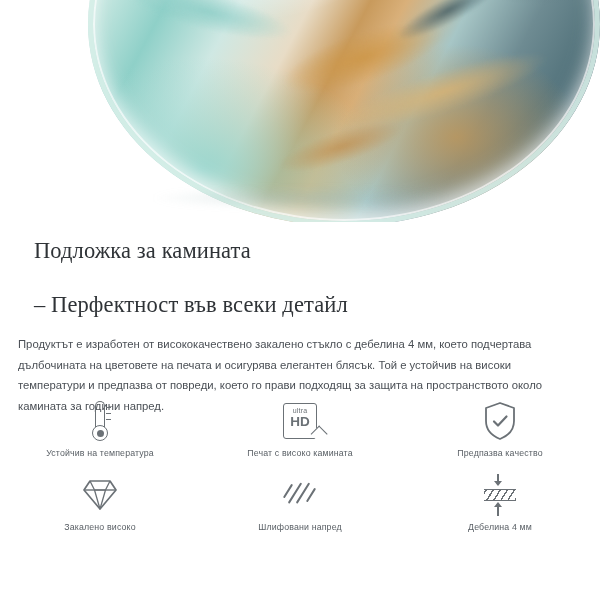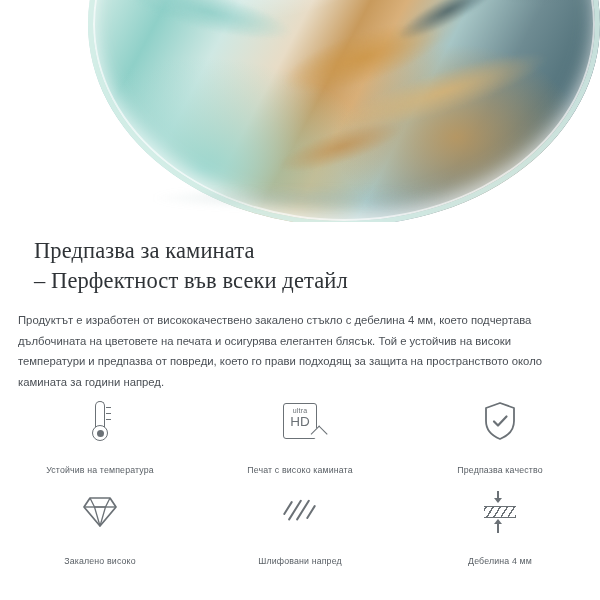--- a/index.html
+++ b/index.html
@@ -112,21 +112,21 @@
   .headline {
     margin: 0;
     padding: 14px 34px 0 34px;
     font-family: "Liberation Serif", serif;
     font-size: 22.5px;
     line-height: 30px;
     color: #2f3337;
     font-weight: 400;
     letter-spacing: 0.1px;
   }
-  .headline .line2 { display: block; }
+  .headline .line2 { display: block; margin-top: 24px; }
   .body-copy {
     margin: 0;
     padding: 14px 36px 0 18px;
     font-size: 11.3px;
     line-height: 20.5px;
     color: #4a4f55;
   }
 
   
   .features {
@@ -144,21 +144,21 @@
     justify-content: flex-start;
     padding: 0 6px;
   }
   .feature-icon {
     height: 46px;
     display: flex;
     align-items: center;
     justify-content: center;
   }
   .feature-label {
-    margin-top: 21px;
+    margin-top: 4px;
     font-size: 8.8px;
     color: #5a6066;
     text-align: center;
     letter-spacing: 0.15px;
   }
 
   
   .ico-thermo { position: relative; width: 30px; height: 42px; }
   .ico-thermo .stem {
     position: absolute; left: 10px; top: 1px;
@@ -197,21 +197,21 @@
     background: #fff;
   }
   .ico-hd .ultra {
     position: absolute; top: 3.5px; left: 0; right: 0;
     text-align: center;
     font-size: 7px; color: #6b7176; letter-spacing: 0.2px;
   }
   .ico-hd .hd {
     position: absolute; top: 12px; left: 0; right: 0;
     text-align: center;
-    font-size: 13.5px; font-weight: normal; color: #6b7176; line-height: 14px;
+    font-size: 13.5px; font-weight: bold; color: #6b7176; line-height: 14px;
   }
   .ico-hd .fold {
     position: absolute; right: 0; bottom: 0;
     width: 12px; height: 12px;
     background: #ffffff;
     border-top: 1.6px solid #6b7176;
     border-left: 1.6px solid #6b7176;
     transform: rotate(45deg) translate(4px, 1px);
     transform-origin: bottom right;
   }
@@ -284,21 +284,21 @@
     <div class="plate-swirl-b"></div>
     <div class="plate-swirl-a"></div>
     <div class="plate-swirl-c"></div>
     <div class="plate-rim"></div>
   </div>
   <div class="plate-edge-shadow"></div>
 </div>
 
 <div class="content">
   <h1 class="headline">
-    <span>Предпазва за камината</span>
+    <span>Подложка за камината</span>
     <span class="line2">– Перфектност във всеки детайл</span>
   </h1>
   <p class="body-copy">Продуктът е изработен от висококачествено закалено стъкло с дебелина 4 мм, което подчертава дълбочината на цветовете на печата и осигурява елегантен блясък. Той е устойчив на високи температури и предпазва от повреди, което го прави подходящ за защита на пространството около камината за години напред.</p>
 </div>
 
 <div class="features">
 
   <div class="feature">
     <div class="feature-icon">
       <div class="ico-thermo">

